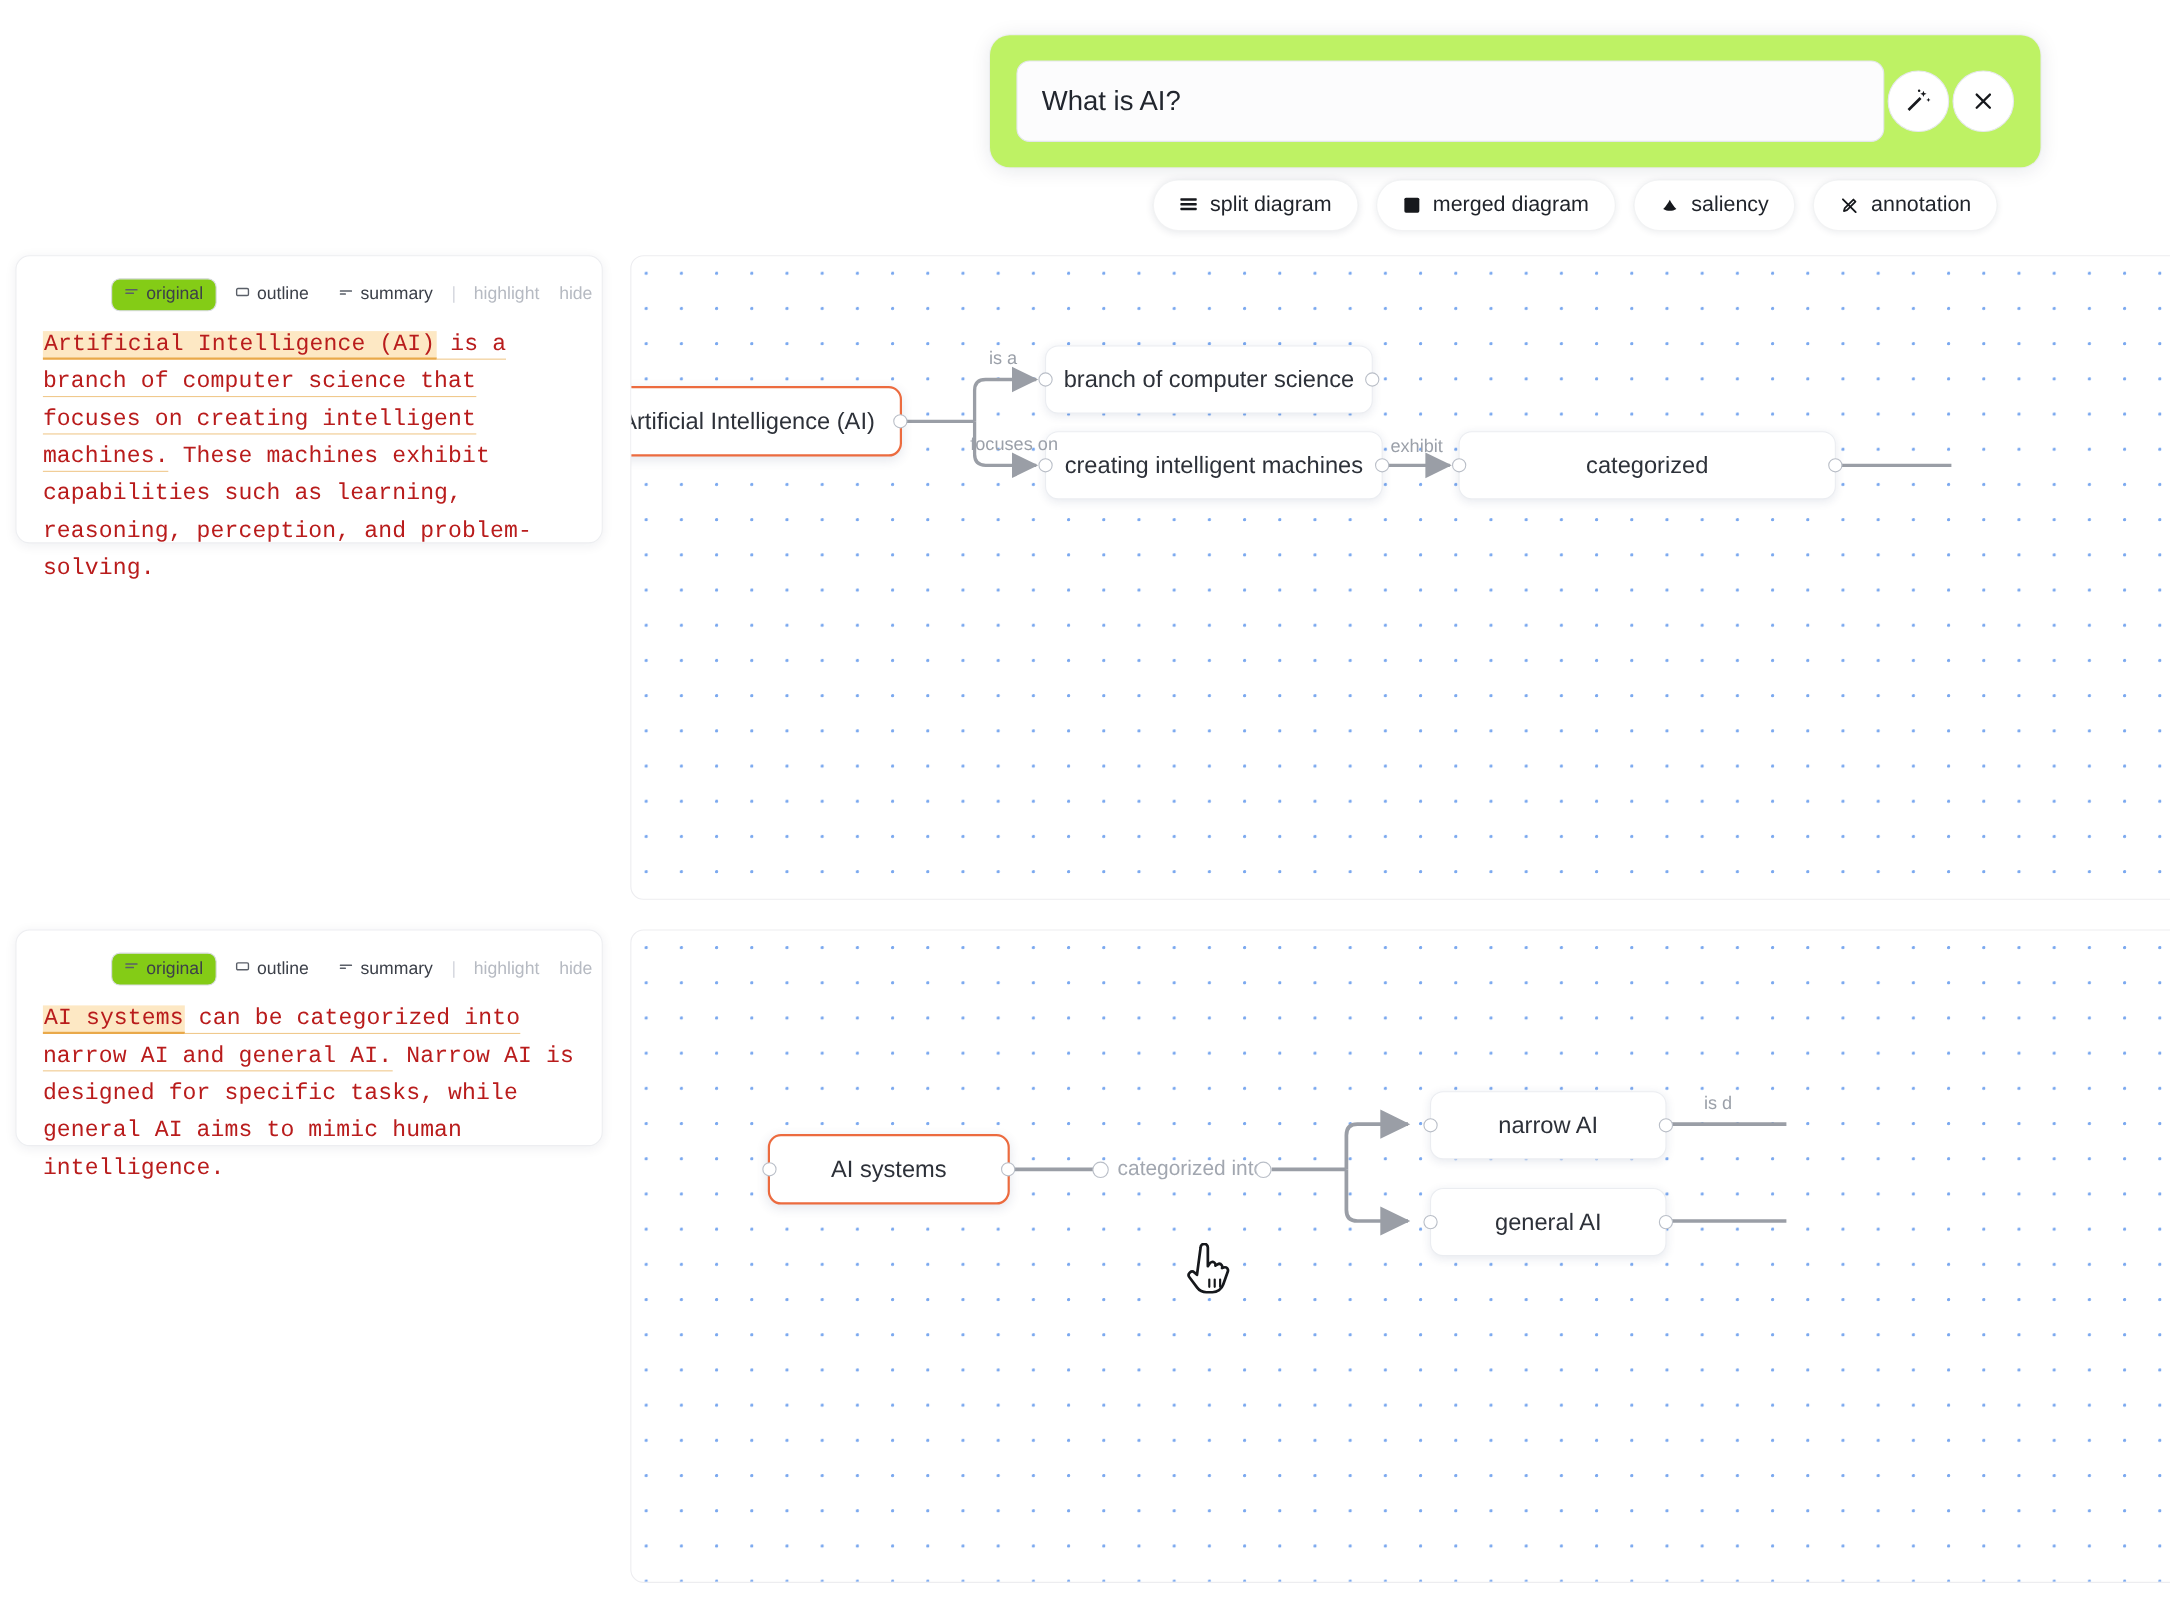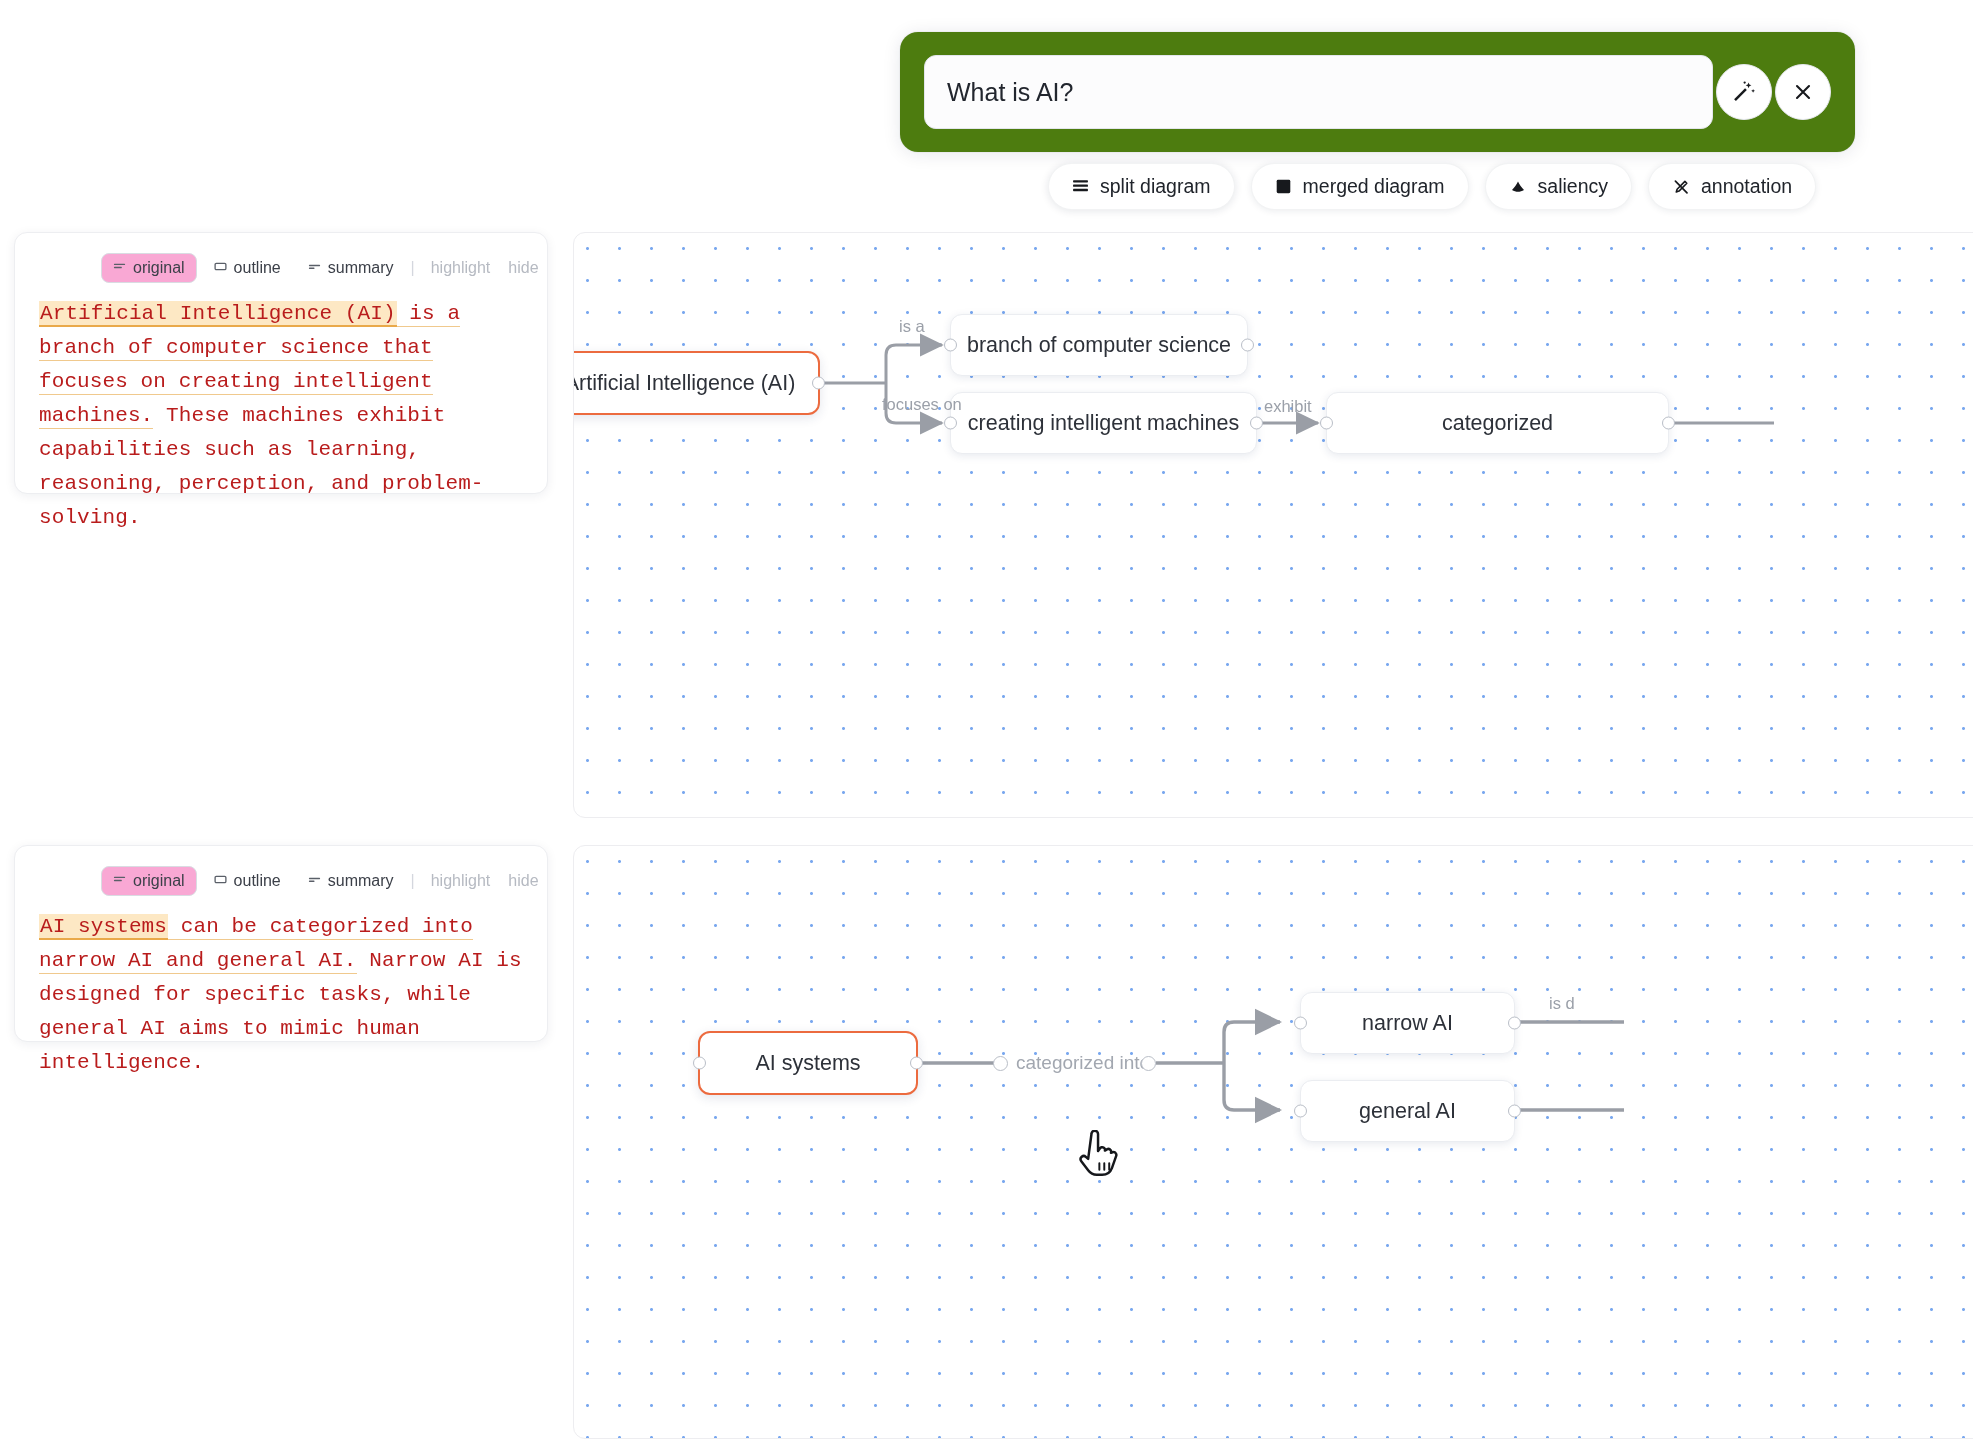--- a/index.html
+++ b/index.html
@@ -19,21 +19,21 @@
     background: #ffffff;
   }
 
   
   .searchbar-wrap {
     position: absolute;
     left: 900px;
     top: 32px;
     width: 955px;
     height: 120px;
-    background: #4d7c0f;
+    background: #bef264;
     border-radius: 18px;
     box-shadow: 0 2px 18px rgba(22,30,55,0.10), 0 0 0 1px rgba(20,30,60,0.035);
     display: flex;
     align-items: center;
     padding: 0 24px;
     gap: 3px;
   }
 
   .search-input {
     flex: 1;
@@ -113,21 +113,21 @@
     display: inline-flex; align-items: center; gap: 7px;
     font-size: 16px;
     color: #3c4049;
     cursor: pointer;
     white-space: nowrap;
   }
   .chip.boxed {
     border: 1px solid #d9dce2;
     border-radius: 8px;
     padding: 5px 11px;
-    background: #f9a8d4;
+    background: #84cc16;
   }
   .chip.plain { padding: 5px 10px; margin-left: 7px; }
   .chip.muted { color: #b6bac2; padding: 5px 9px; }
   .divider-v {
     color: #d4d7de;
     font-size: 16px;
     margin: 0 7px;
   }
 
   .card-body {

